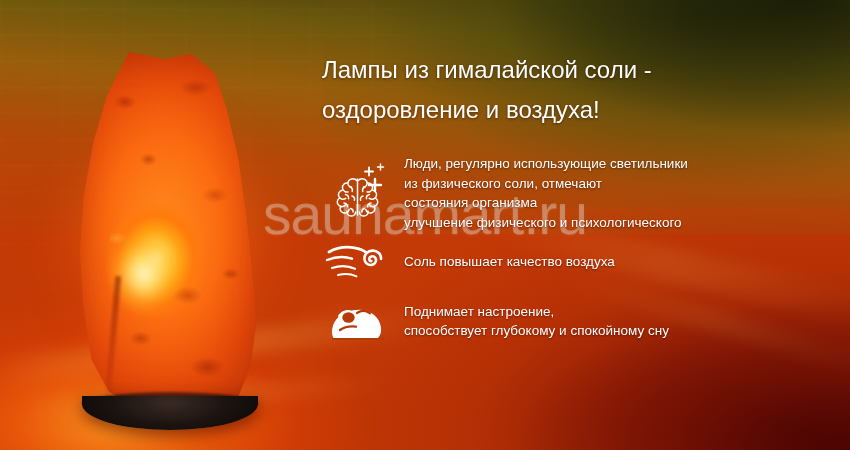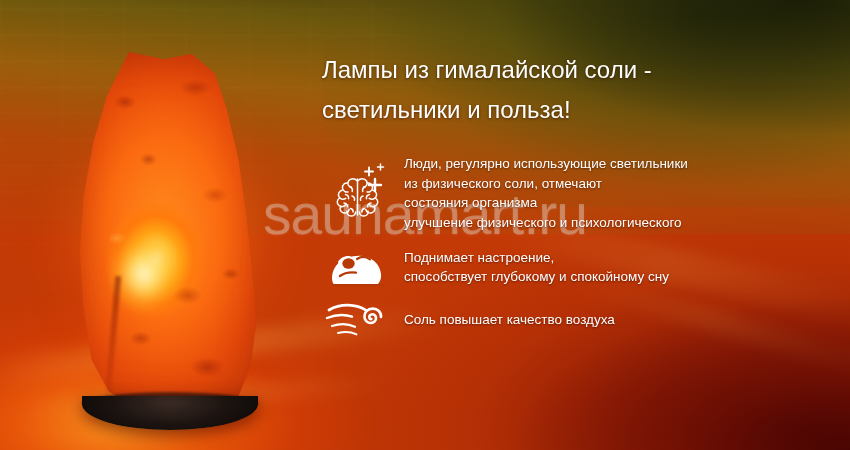--- a/index.html
+++ b/index.html
@@ -185,21 +185,21 @@
     <div class="base-top"></div>
     <div class="base"></div>
   </div>
 
   <div class="watermark">saunamart.ru</div>
 
   <div class="content">
 
     <div class="headline">
       <span class="l1">Лампы из гималайской соли -</span>
-      <span class="l2">светильники и польза!</span>
+      <span class="l2">оздоровление и воздуха!</span>
     </div>
 
     <div class="bullets">
 
       <div class="bullet b1">
         <div class="ico">
           <svg width="66" height="66" viewBox="0 0 66 66" fill="none" stroke="#ffffff" stroke-width="1.5" stroke-linecap="round">
 
             <path d="M29.5 20 V56"></path>
 
@@ -241,52 +241,52 @@
           </svg>
         </div>
         <div class="btxt">
           <span>Люди, регулярно использующие светильники</span>
           <span>из физического соли, отмечают</span>
           <span>состояния организма</span>
           <span>улучшение физического и психологического</span>
         </div>
       </div>
 
-      <div class="bullet b3">
-        <div class="ico">
-          <svg width="70" height="58" viewBox="0 0 70 58" fill="none">
-
-            <path d="M6 40c0-9 6-17 15-20 7-2.4 14-3 20-1 8 2.6 13 9 14 17 .6 5-1.4 9.4-5 11.6H9c-2-1.6-3-4.4-3-7.6z" fill="#ffffff"></path>
-
-            <path d="M12 24c2.6-4.4 7.6-6.8 12.6-5.6 3.6.9 6 3.6 6.4 7 .4 3.4-1.6 6.4-5 7.4-4.6 1.4-9.6-.6-12.2-4.4-1-1.4-1.4-3-1.8-4.4z" fill="#ffffff"></path>
-
-            <ellipse cx="22.5" cy="25.5" rx="6.2" ry="5.2" fill="#b53a08"></ellipse>
-
-            <path d="M14 38c4-3 10-4 16-3.4" stroke="#b53a08" stroke-width="2.4" stroke-linecap="round" fill="none"></path>
-            <path d="M31 21c4-2.6 9-2.6 13 .4" stroke="#b53a08" stroke-width="2.2" stroke-linecap="round" fill="none"></path>
-
-            <path d="M7 47h50" stroke="#b53a08" stroke-width="2.2" stroke-linecap="round"></path>
-          </svg>
-        </div>
-        <div class="btxt">
-          <span>Поднимает настроение,</span>
-          <span>способствует глубокому и спокойному сну</span>
-        </div>
-      </div>
-
       <div class="bullet b2">
         <div class="ico">
           <svg width="74" height="48" viewBox="0 0 74 48" fill="none" stroke="#ffffff" stroke-linecap="round">
             <path d="M57 21c.4-4.6-3.4-8.6-8.4-8.4-5 .2-8.4 4-8.2 8.2.2 3.6 3.2 6.4 6.6 6.2 3-.2 5.2-2.4 5-5.2-.2-2.2-1.9-3.7-3.9-3.6-1.7.1-2.9 1.4-2.8 2.9.1 1.2 1 2 2 2" stroke-width="2.6"></path>
             <path d="M5 14c7-4 17-5.6 25.5-4.2 5.5.9 9.5 2.8 12 5" stroke-width="2.8"></path>
             <path d="M3 22c8-3.2 18-3.6 25-1.4" stroke-width="2.4"></path>
             <path d="M8 30c7.5-2.4 16.5-2.2 23 .8" stroke-width="2.2"></path>
             <path d="M14 37c6.5-1.6 13.5-1 18.5 1.4" stroke-width="1.9"></path>
           </svg>
         </div>
         <div class="btxt">
           <span>Соль повышает качество воздуха</span>
         </div>
       </div>
 
+      <div class="bullet b3">
+        <div class="ico">
+          <svg width="70" height="58" viewBox="0 0 70 58" fill="none">
+
+            <path d="M6 40c0-9 6-17 15-20 7-2.4 14-3 20-1 8 2.6 13 9 14 17 .6 5-1.4 9.4-5 11.6H9c-2-1.6-3-4.4-3-7.6z" fill="#ffffff"></path>
+
+            <path d="M12 24c2.6-4.4 7.6-6.8 12.6-5.6 3.6.9 6 3.6 6.4 7 .4 3.4-1.6 6.4-5 7.4-4.6 1.4-9.6-.6-12.2-4.4-1-1.4-1.4-3-1.8-4.4z" fill="#ffffff"></path>
+
+            <ellipse cx="22.5" cy="25.5" rx="6.2" ry="5.2" fill="#b53a08"></ellipse>
+
+            <path d="M14 38c4-3 10-4 16-3.4" stroke="#b53a08" stroke-width="2.4" stroke-linecap="round" fill="none"></path>
+            <path d="M31 21c4-2.6 9-2.6 13 .4" stroke="#b53a08" stroke-width="2.2" stroke-linecap="round" fill="none"></path>
+
+            <path d="M7 47h50" stroke="#b53a08" stroke-width="2.2" stroke-linecap="round"></path>
+          </svg>
+        </div>
+        <div class="btxt">
+          <span>Поднимает настроение,</span>
+          <span>способствует глубокому и спокойному сну</span>
+        </div>
+      </div>
+
     </div>
   </div>
 </div>
 
 </body></html>

